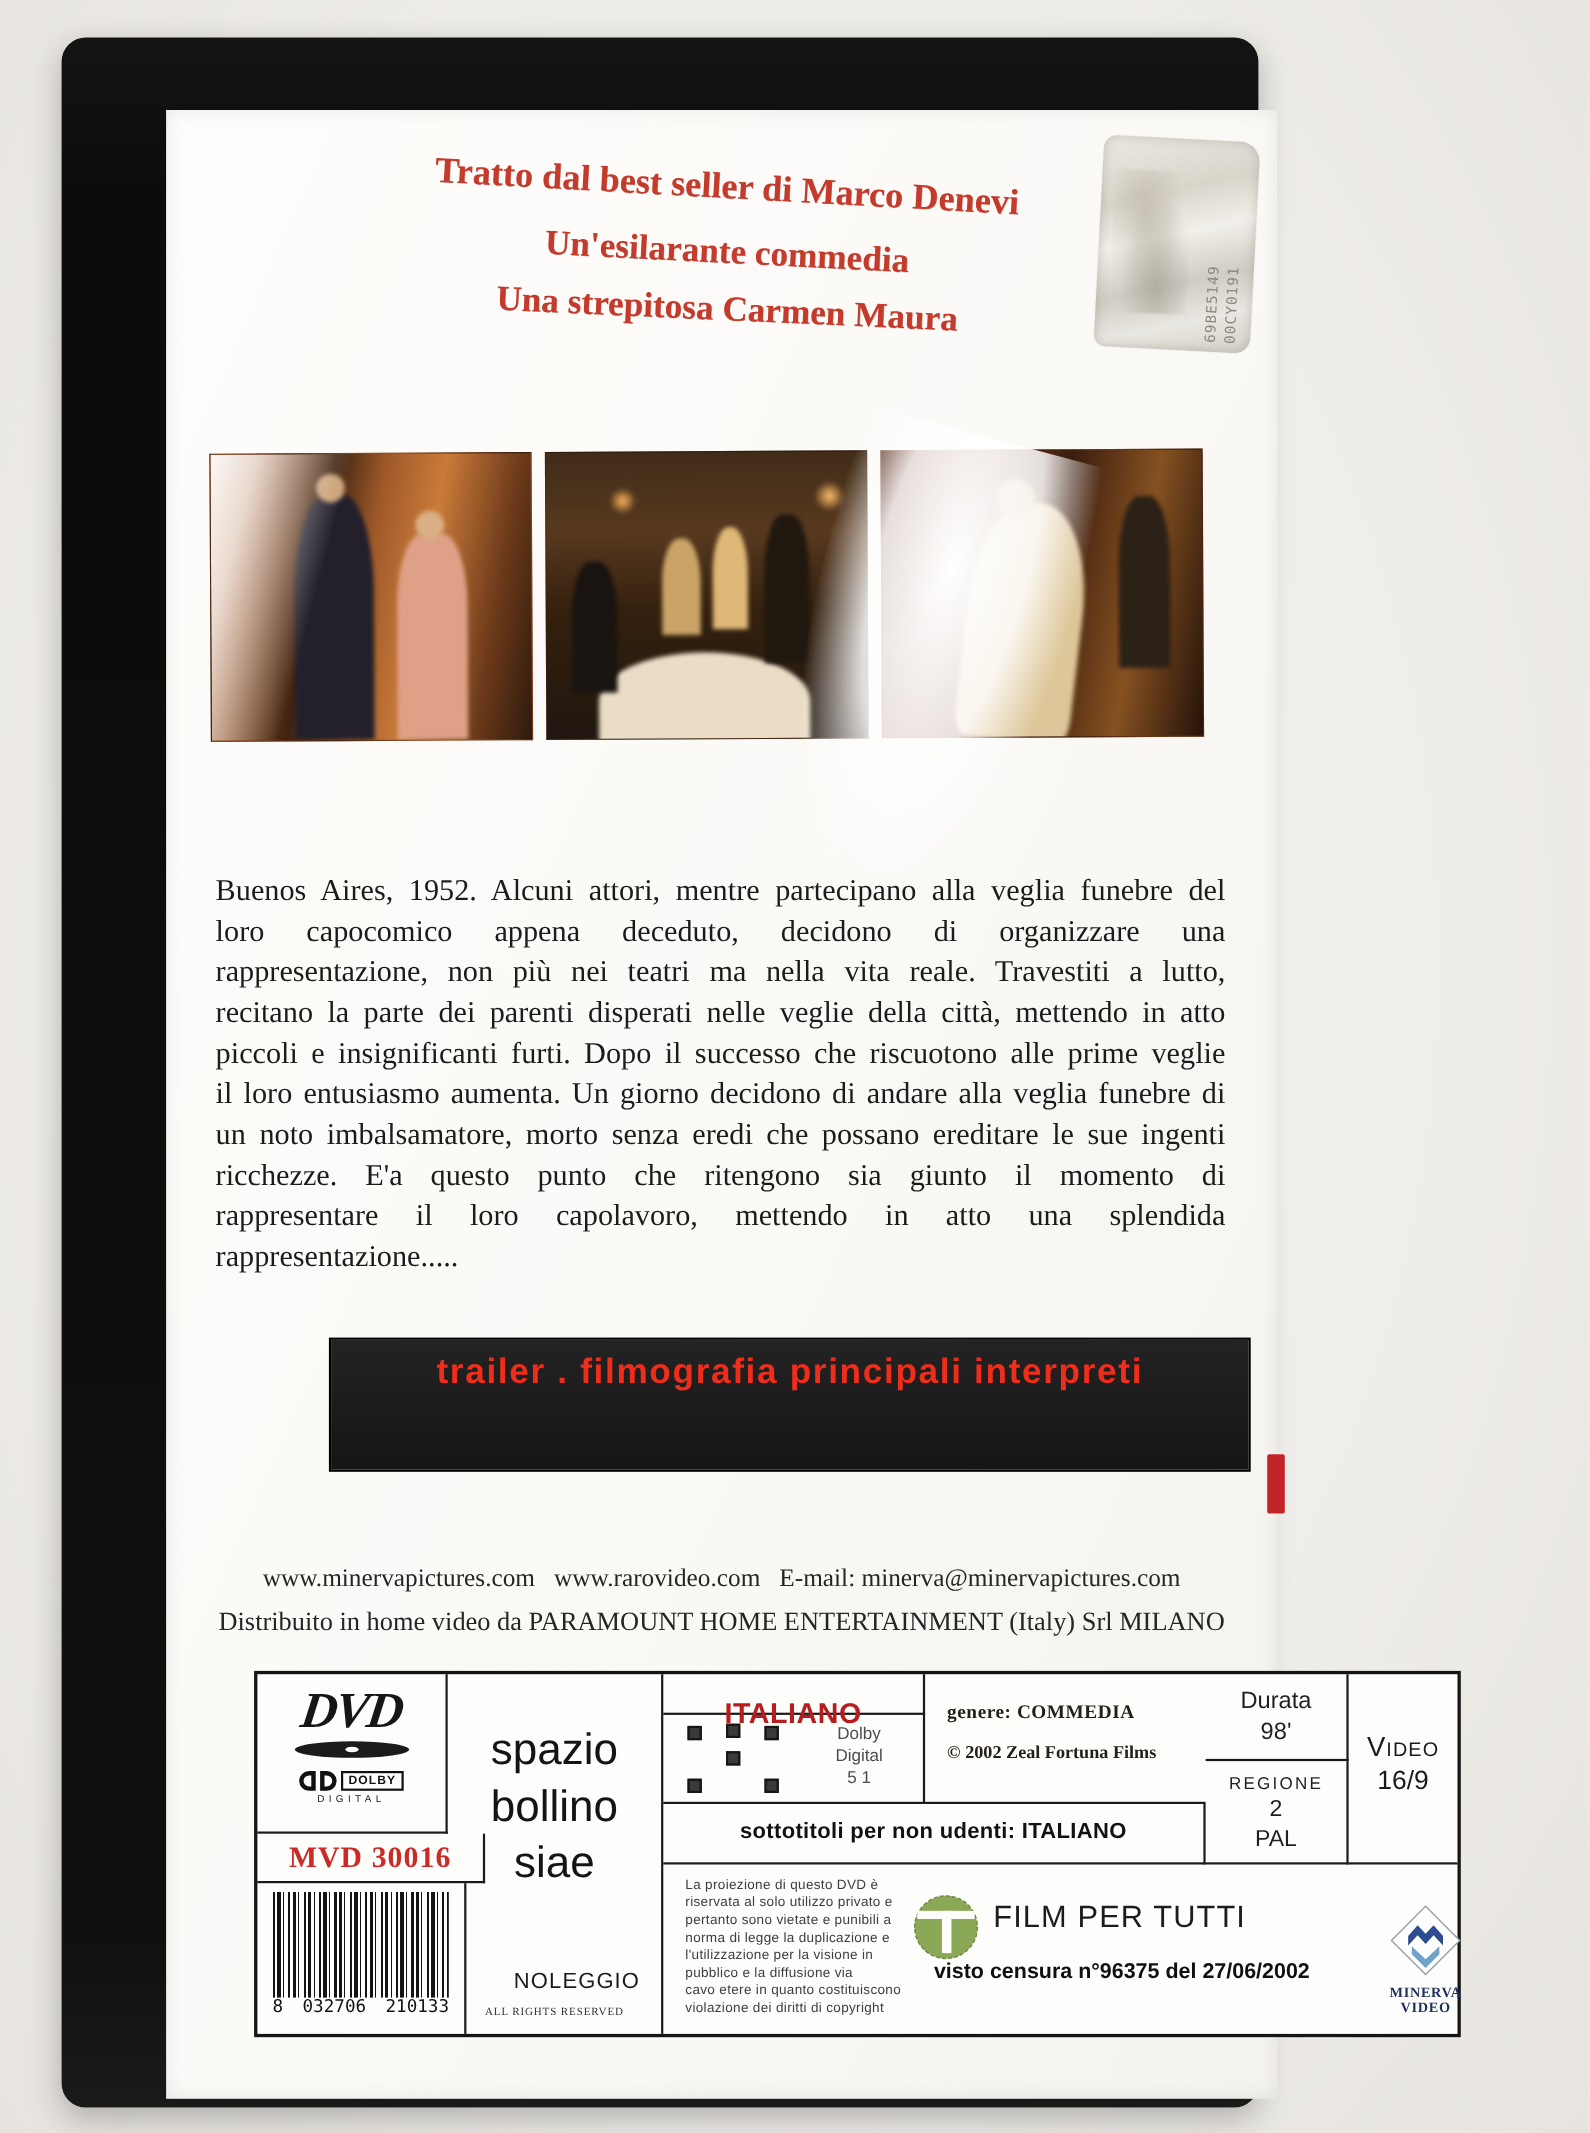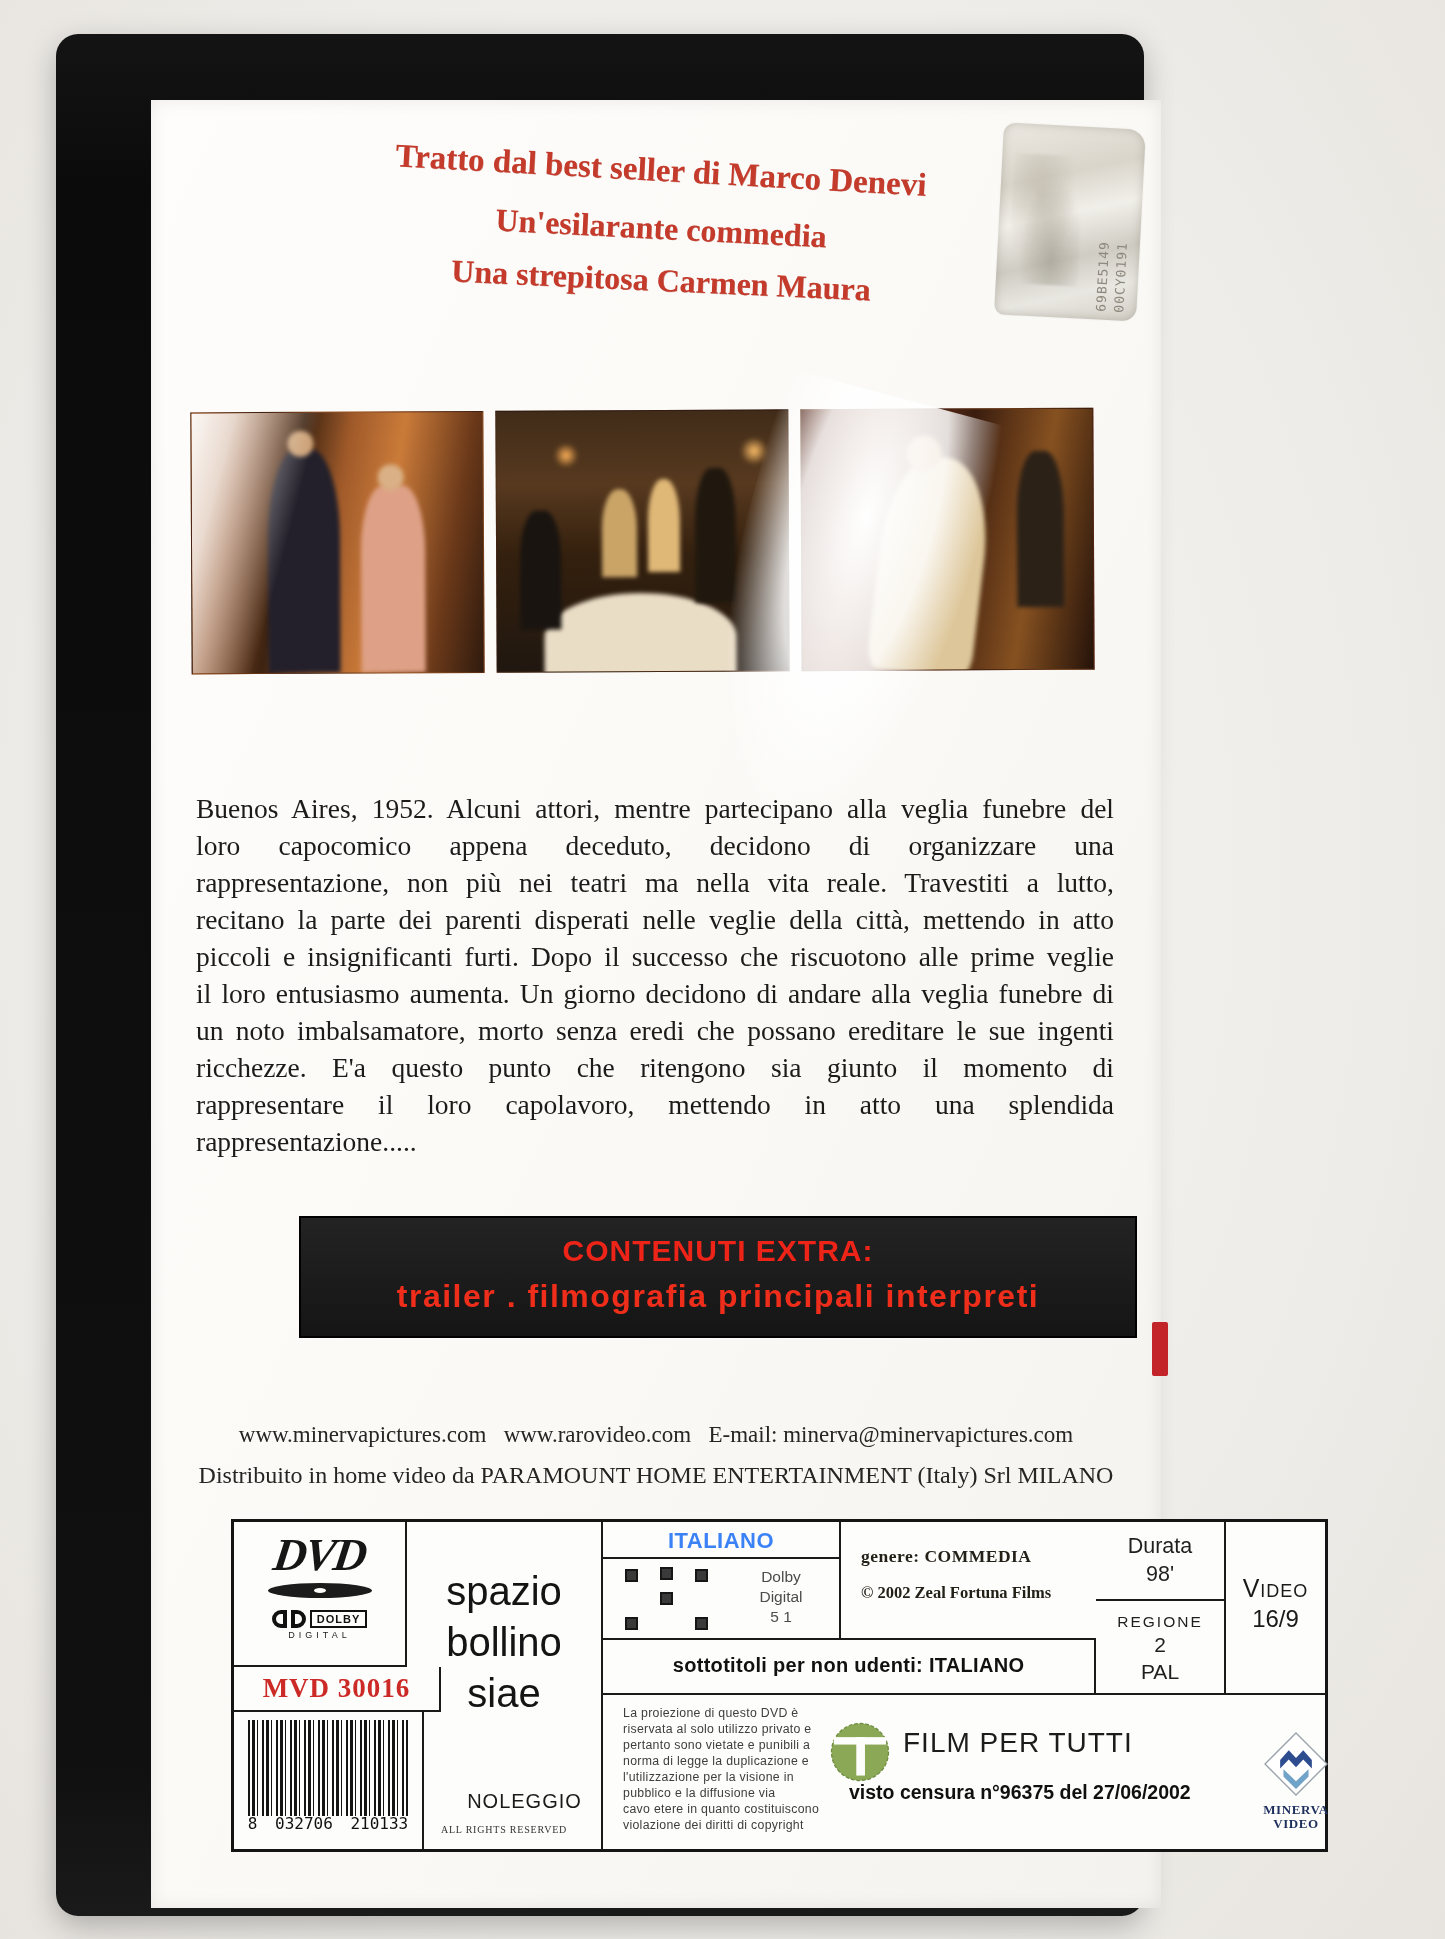--- a/index.html
+++ b/index.html
@@ -114,21 +114,21 @@
 
   
   .spazio { padding-top:44px; text-align:center; font-size:40px; line-height:51px;
             color:#141414; white-space:pre-line; }
   .noleggio { position:absolute; left:0; right:0; top:268px; text-align:center;
               font-size:20px; color:#1b1b1b; letter-spacing:1px;margin-left:41px; }
   .rights { position:absolute; left:0; right:0; top:302px; text-align:center;
             font-family:"Liberation Serif", serif; font-size:10px; color:#333; letter-spacing:.8px; }
 
   
-  .ahead { text-align:center; font-size:22px; font-weight:bold; color:#3b82f6; padding-top:6px; letter-spacing:.5px; }
+  .ahead { text-align:center; font-size:26px; font-weight:bold; color:#b91c1c; padding-top:20px; letter-spacing:.5px; }
   .spk { position:absolute; width:13px; height:13px; background:#3a3a3a; border:2px solid #161616; }
   .d51 { position:absolute; left:128px; top:8px; width:100px; text-align:center;
          font-size:15.5px; line-height:20px; color:#4c4c4c; white-space:pre-line; }
   .subs { text-align:center; font-size:20px; font-weight:bold; color:#111; padding-top:14px; letter-spacing:.3px; }
   .genere { padding:24px 0 0 20px; font-family:"Liberation Serif", serif; color:#232018; }
   .genere .g1 { font-size:17.5px; font-weight:bold; letter-spacing:.5px; }
   .genere .g2 { font-size:16.5px; font-weight:bold; margin-top:16px; }
 
   
   .durata { text-align:center; padding-top:10px; font-size:21.5px; line-height:28px; color:#1f1f1f; }
@@ -190,21 +190,20 @@
           <div class="shape" style="left:26%;top:18%;width:36%;height:84%;background:#dcc69b;border-radius:45% 45% 12% 12%;transform:rotate(7deg);"></div>
           <div class="shape" style="left:36%;top:10%;width:12%;height:14%;background:#caa178;border-radius:50%;"></div>
           <div class="shape" style="left:74%;top:16%;width:16%;height:60%;background:#2b2118;border-radius:40% 40% 0 0;"></div>
         </div>
       </div>
       <div class="flash"></div>
 
       <div class="synopsis">Buenos Aires, 1952. Alcuni attori, mentre partecipano alla veglia funebre del loro capocomico appena deceduto, decidono di organizzare una rappresentazione, non più nei teatri ma nella vita reale. Travestiti a lutto, recitano la parte dei parenti disperati nelle veglie della città, mettendo in atto piccoli e insignificanti furti. Dopo il successo che riscuotono alle prime veglie il loro entusiasmo aumenta. Un giorno decidono di andare alla veglia funebre di un noto imbalsamatore, morto senza eredi che possano ereditare le sue ingenti ricchezze. E'a questo punto che ritengono sia giunto il momento di rappresentare il loro capolavoro, mettendo in atto una splendida rappresentazione.....</div>
 
       <div class="extras">
-        <div class="title">CONTENUTI EXTRA:</div>
         <div class="items">trailer . filmografia principali interpreti</div>
       </div>
 
       <div class="pub pub2">www.minervapictures.com   www.rarovideo.com   E-mail: minerva@minervapictures.com</div>
       <div class="pub pub3">Distribuito in home video da PARAMOUNT HOME ENTERTAINMENT (Italy) Srl MILANO</div>
 
       <div class="infobox">
 
         <div class="cell c-logos br bb">
           <div class="dvdlogo">

